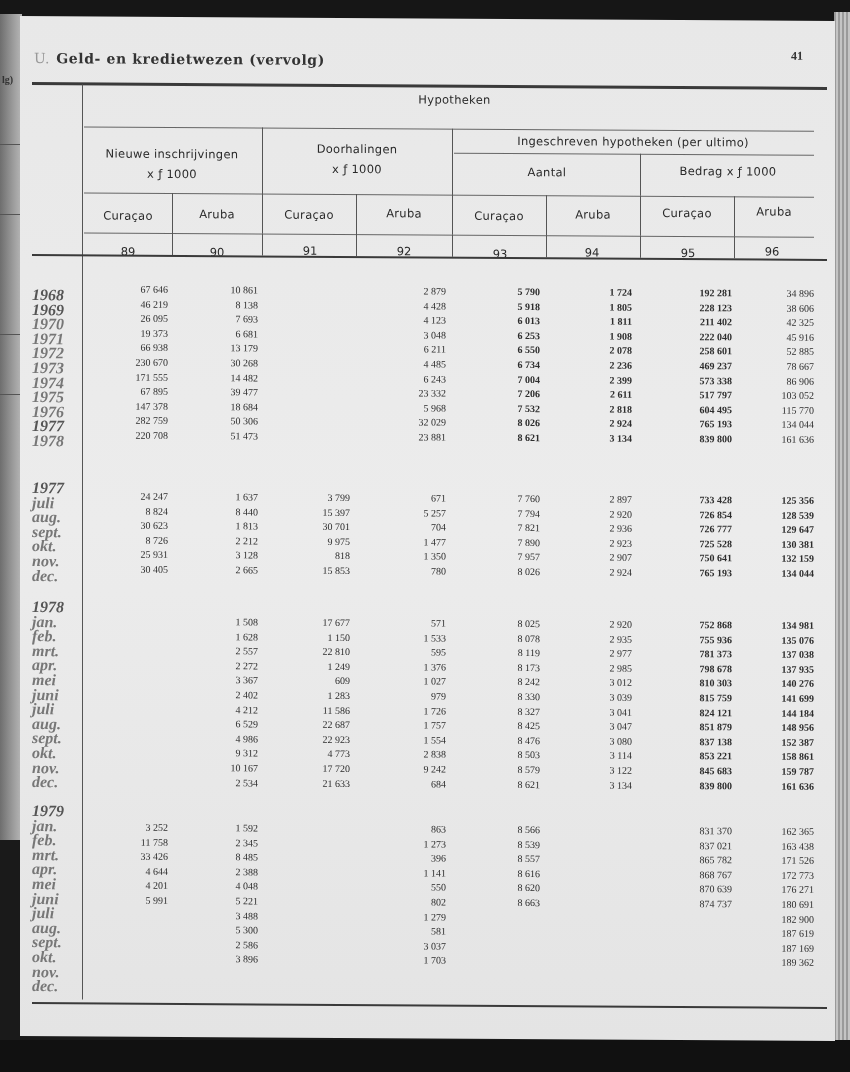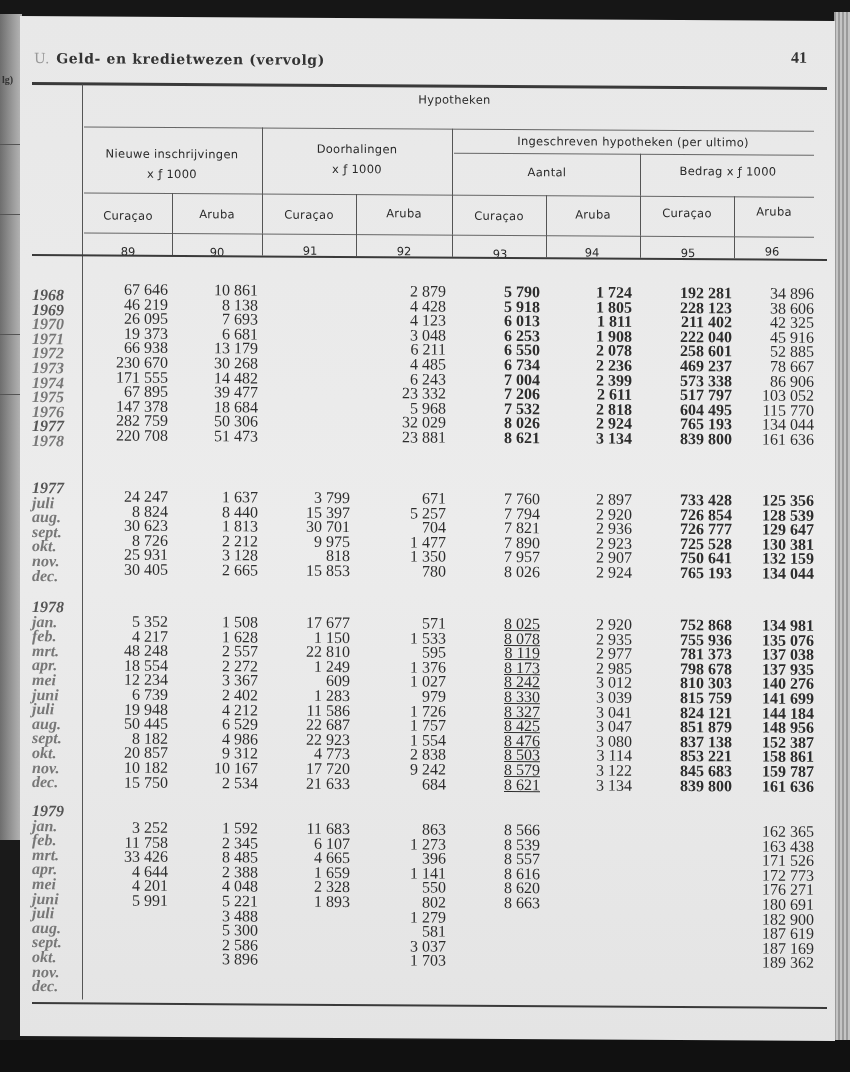--- a/index.html
+++ b/index.html
@@ -24,33 +24,33 @@
     position: absolute; right: 0; top: 12px; width: 16px; height: 1028px;
     background: repeating-linear-gradient(to right, #9a9a9a 0 2px, #c4c4c4 2px 4px);
   }
   .bottom-dark { position: absolute; left: 0; top: 1040px; width: 850px; height: 32px; background: #111; }
 
   .section-title {
     position: absolute; left: 14px; top: 34px; font-size: 14px; font-weight: bold;
     color: #333; letter-spacing: 0.6px; font-family: "DejaVu Serif", serif;
   }
   .section-title .prefix { color: #999; font-weight: normal; margin-right: 6px; }
-  .page-number { position: absolute; left: 771px; top: 28px; font-size: 16px; font-weight: bold; color: #333; font-family: Liberation Serif, serif; }
+  .page-number { position: absolute; left: 771px; top: 28px; font-size: 12px; font-weight: bold; color: #333; font-family: Liberation Serif, serif; }
   .rule { position: absolute; background: #3a3a3a; }
   .vline { position: absolute; background: #555; width: 1px; }
   .hline { position: absolute; background: #666; height: 1px; }
 
   .hdr { position: absolute; font-family: "DejaVu Sans", sans-serif; font-size: 11.5px; color: #2a2a2a; text-align: center; letter-spacing: 0.3px; }
   .colnum { position: absolute; font-family: "DejaVu Sans", sans-serif; font-size: 11.5px; color: #2a2a2a; text-align: center; width: 80px; }
 
   .stub { position: absolute; left: 12px; width: 60px; font-style: italic; font-weight: bold; font-size: 16px; color: #777; line-height: 14.6px; }
   .stub div { height: 14.6px; }
   .stub .yr { color: #555; }
 
-  .col { position: absolute; text-align: right; font-size: 16px; color: #2d2d2d; line-height: 14.6px; }
+  .col { position: absolute; text-align: right; font-size: 10px; color: #2d2d2d; line-height: 14.6px; }
   .col div { height: 14.6px; white-space: nowrap; }
   .col.bold { font-weight: bold; }
 </style>
 </head>
 <body>
 
 <div class="top-dark"></div>
 <div class="left-page">
   <span class="left-page-frag">lg)</span>
   <div class="tick" style="top:130px"></div>
@@ -330,34 +330,20 @@
       <div>765 193</div>
     </div>
     <div class="col bold" style="top: 473px; right: 21px;">
       <div>125 356</div>
       <div>128 539</div>
       <div>129 647</div>
       <div>130 381</div>
       <div>132 159</div>
       <div>134 044</div>
     </div>
-    <div class="col" style="top: 598px; right: 667px;">
-      <div>5 352</div>
-      <div>4 217</div>
-      <div>48 248</div>
-      <div>18 554</div>
-      <div>12 234</div>
-      <div>6 739</div>
-      <div>19 948</div>
-      <div>50 445</div>
-      <div>8 182</div>
-      <div>20 857</div>
-      <div>10 182</div>
-      <div>15 750</div>
-    </div>
     <div class="col" style="top: 598px; right: 577px;">
       <div>1 508</div>
       <div>1 628</div>
       <div>2 557</div>
       <div>2 272</div>
       <div>3 367</div>
       <div>2 402</div>
       <div>4 212</div>
       <div>6 529</div>
       <div>4 986</div>
@@ -386,21 +372,21 @@
       <div>1 376</div>
       <div>1 027</div>
       <div>979</div>
       <div>1 726</div>
       <div>1 757</div>
       <div>1 554</div>
       <div>2 838</div>
       <div>9 242</div>
       <div>684</div>
     </div>
-    <div class="col" style="top: 598px; right: 295px; text-decoration: underline;">
+    <div class="col" style="top: 598px; right: 295px;">
       <div>8 025</div>
       <div>8 078</div>
       <div>8 119</div>
       <div>8 173</div>
       <div>8 242</div>
       <div>8 330</div>
       <div>8 327</div>
       <div>8 425</div>
       <div>8 476</div>
       <div>8 503</div>
@@ -470,34 +456,20 @@
       <div>2 388</div>
       <div>4 048</div>
       <div>5 221</div>
       <div>3 488</div>
       <div>5 300</div>
       <div>2 586</div>
       <div>3 896</div>
       <div></div>
       <div></div>
     </div>
-    <div class="col" style="top: 804px; right: 485px;">
-      <div>11 683</div>
-      <div>6 107</div>
-      <div>4 665</div>
-      <div>1 659</div>
-      <div>2 328</div>
-      <div>1 893</div>
-      <div></div>
-      <div></div>
-      <div></div>
-      <div></div>
-      <div></div>
-      <div></div>
-    </div>
     <div class="col" style="top: 804px; right: 389px;">
       <div>863</div>
       <div>1 273</div>
       <div>396</div>
       <div>1 141</div>
       <div>550</div>
       <div>802</div>
       <div>1 279</div>
       <div>581</div>
       <div>3 037</div>
@@ -512,20 +484,34 @@
       <div>8 616</div>
       <div>8 620</div>
       <div>8 663</div>
       <div></div>
       <div></div>
       <div></div>
       <div></div>
       <div></div>
       <div></div>
     </div>
+    <div class="col" style="top: 804px; right: 103px;">
+      <div>831 370</div>
+      <div>837 021</div>
+      <div>865 782</div>
+      <div>868 767</div>
+      <div>870 639</div>
+      <div>874 737</div>
+      <div></div>
+      <div></div>
+      <div></div>
+      <div></div>
+      <div></div>
+      <div></div>
+    </div>
     <div class="col" style="top: 804px; right: 21px;">
       <div>162 365</div>
       <div>163 438</div>
       <div>171 526</div>
       <div>172 773</div>
       <div>176 271</div>
       <div>180 691</div>
       <div>182 900</div>
       <div>187 619</div>
       <div>187 169</div>

